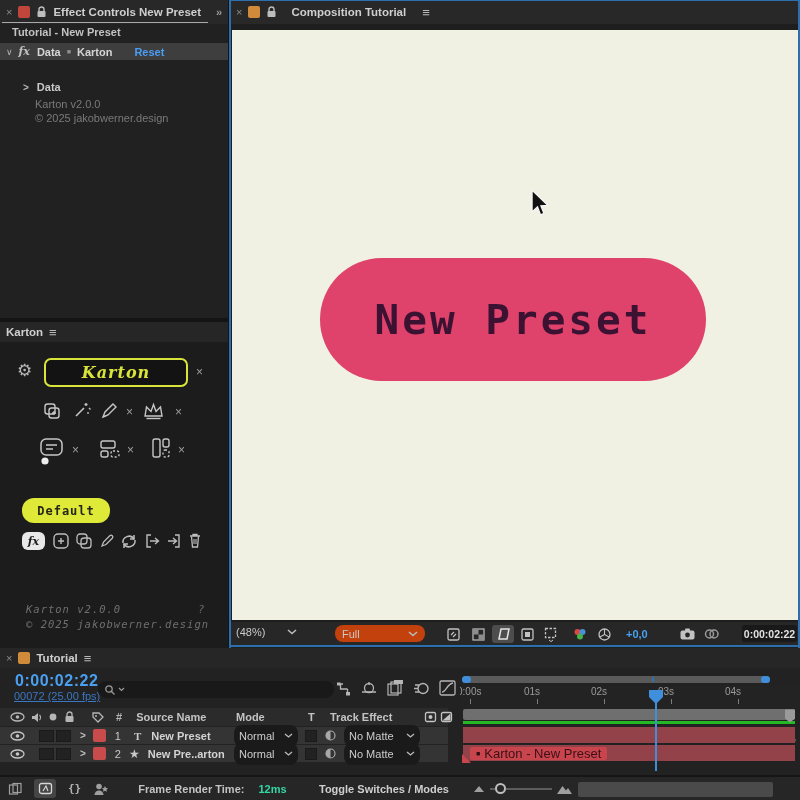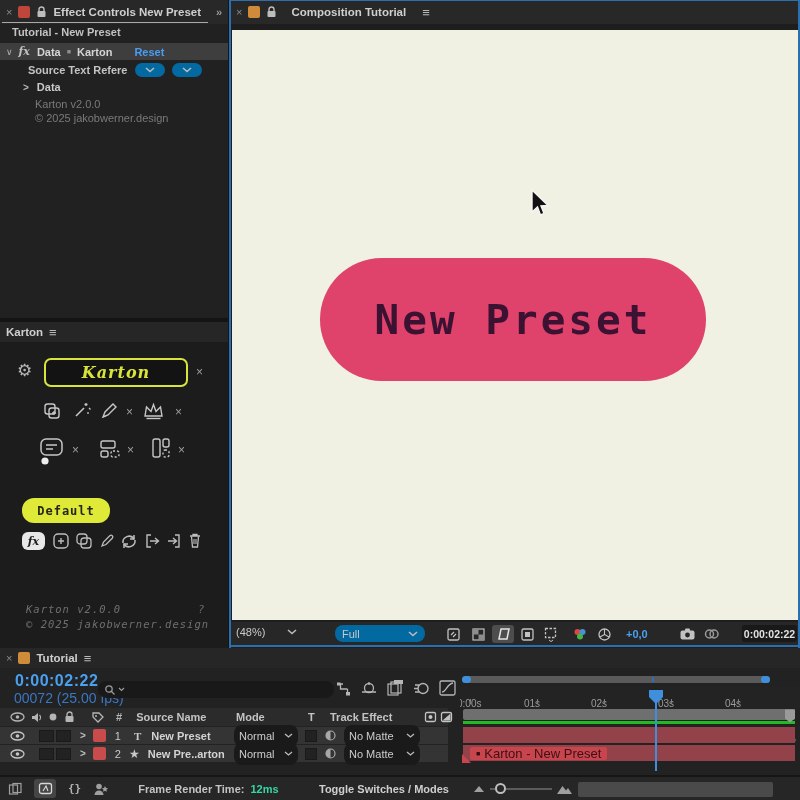--- a/index.html
+++ b/index.html
@@ -13,21 +13,21 @@
   .panel { position:absolute; background:#202020; }
   .tabbar { position:absolute; left:0; top:0; right:0; height:24px; background:#282828;
             display:flex; align-items:center; gap:6px; padding:0 6px; }
   .tabtitle { font-weight:bold; color:#cfcfcf; font-size:11.5px; white-space:nowrap; }
   .tclose { color:#8a8a8a; font-size:11px; line-height:1; }
   .chip { width:12px; height:12px; border-radius:2px; }
   .chip.red { background:#c0463c; }
   .chip.orange { background:#cf8b3a; }
   .menu-glyph { color:#b9b9b9; font-size:13px; }
   .overflow-glyph { color:#9a9a9a; font-weight:bold; }
-  .dd { background:#0369a1; border-radius:8px; color:#c9c9c9;
+  .dd { background:#c2410c; border-radius:8px; color:#c9c9c9;
         display:flex; align-items:center; justify-content:space-between; padding:0 7px; }
   .gray-sm { color:#7a7a7a; }
   .mono { font-family:"DejaVu Sans Mono", monospace; }
   svg.ic { display:block; }
   .xicon { color:#9f9f9f; font-size:12px; line-height:1; }
 
   
   #ec { left:0; top:0; width:228px; height:318px; background:#212121; }
   #ec .underline { position:absolute; left:2px; top:22px; width:206px; height:1px; background:#a9a9a9; }
   #ec .comp-line { position:absolute; left:12px; top:26px; font-weight:bold; color:#c2c2c2; }
@@ -66,33 +66,33 @@
   .tc-box { position:absolute; right:3px; top:3px; width:55px; height:17px; background:#191919;
             border-radius:3px; display:flex; align-items:center; justify-content:center;
             color:#e2e2e2; font-weight:bold; font-size:10.5px; }
   .exposure { color:#4aa0f0; font-weight:bold; }
 
   
   #tl { left:0; top:648px; width:800px; height:152px; background:#222222; }
   #tl .tabbar { height:20px; background:#262626; }
   .tl-timecode { position:absolute; left:15px; top:24px; color:#4aa0f0; font-weight:bold;
                  font-size:16px; letter-spacing:0.5px; }
-  .tl-frameinfo { position:absolute; left:14px; top:42px; color:#3a77c2; font-size:14px; }
+  .tl-frameinfo { position:absolute; left:14px; top:42px; color:#3a77c2; font-size:11px;text-decoration:underline; }
   .searchbox { position:absolute; left:98px; top:33px; width:236px; height:17px;
                background:#191919; border-radius:9px; display:flex; align-items:center;
                gap:2px; padding:0 6px; }
   .tl-header { position:absolute; left:0; top:60px; width:448px; height:18px; background:#2b2b2b;
                display:flex; align-items:center; }
   .tl-row { position:absolute; left:0; width:448px; height:17px; background:#343434;
             display:flex; align-items:center; }
   .mini-dd { background:#1a1a1a; border-radius:8px; height:22px; color:#cccccc;
              display:flex; align-items:center; justify-content:space-between; padding:0 5px; }
   .sw-box { width:15px; height:12px; background:#222222; border:1px solid #1a1a1a; }
   .layer-chip { width:13px; height:13px; background:#c94b4b; border-radius:2px; }
-  .ruler-lbl { position:absolute; top:0; color:#9b9b9b; font-size:10px;margin-top:12px; }
+  .ruler-lbl { position:absolute; top:0; color:#9b9b9b; font-size:10px; }
   .track-bar { position:absolute; left:463px; width:332px; height:16px; background:#93424a; }
   .status-bar { position:absolute; left:0; top:127px; width:800px; height:25px; background:#262626;
                 border-top:2px solid #161616; display:flex; align-items:center; }
   .render-val { color:#35d6a5; font-weight:bold; }
   .tl-scrollbar { position:absolute; left:578px; top:5px; width:195px; height:15px;
                   background:#4a4a4a; border-radius:2px; }
 </style>
 </head>
 <body>
 
@@ -112,33 +112,20 @@
 
   <div class="fxrow">
     <span style="margin-left:6px;color:#b5b5b5;font-size:9px">∨</span>
     <span style="margin-left:6px;color:#c0c0c0;font-family:'DejaVu Serif',serif;font-style:italic;font-weight:bold">fx</span>
     <span style="margin-left:7px;font-weight:bold;color:#d5d5d5">Data</span>
     <span style="margin-left:6px;color:#8f8f8f;font-size:7px">■</span>
     <span style="margin-left:6px;font-weight:bold;color:#d5d5d5">Karton</span>
     <span style="margin-left:22px;color:#4a9df5;font-weight:bold">Reset</span>
   </div>
 
-  <div class="strow">
-    <span style="margin-left:28px;font-weight:bold;color:#c3c3c3">Source Text Refere</span>
-    <div class="dd" style="margin-left:8px;width:30px;height:14px;justify-content:center">
-      <svg class="ic" width="10" height="6" viewBox="0 0 10 6">
-          <path d="M1 1 L5 4.5 L9 1" stroke="#bbb" stroke-width="1.6" fill="none"></path>
-        </svg>
-    </div>
-    <div class="dd" style="margin-left:7px;width:30px;height:14px;justify-content:center">
-      <svg class="ic" width="10" height="6" viewBox="0 0 10 6">
-          <path d="M1 1 L5 4.5 L9 1" stroke="#bbb" stroke-width="1.6" fill="none"></path>
-        </svg>
-    </div>
-  </div>
 
   <div class="abs" style="left:23px;top:81px;display:flex;gap:8px;align-items:center">
     <span style="color:#b5b5b5;font-size:10px;font-weight:bold">&gt;</span>
     <span style="font-weight:bold;color:#cacaca">Data</span>
   </div>
   <div class="abs gray-sm" style="left:35px;top:98px">Karton v2.0.0</div>
   <div class="abs gray-sm" style="left:35px;top:112px">© 2025 jakobwerner.design</div>
 </div>
 
 <div class="panel" id="karton">
@@ -532,21 +519,21 @@
           <path d="M5 9 L8 4 L10 9" fill="none" stroke="#d8d8d8" stroke-width="1.2"></path>
         </svg>
     </div>
     <span class="mono" style="margin-left:12px;color:#b3b3b3;font-weight:bold">{}</span>
     <svg class="ic" style="margin-left:12px" width="17" height="14" viewBox="0 0 17 14">
       <circle cx="6" cy="4.5" r="2.8" fill="#9f9f9f"></circle>
         <path d="M1.5 13 a4.5 4.5 0 0 1 9 0 Z" fill="#9f9f9f"></path>
         <path d="M12 4 l1 2 2 .3 -1.5 1.4 .4 2 -1.9 -1 -1.9 1 .4 -2 -1.5 -1.4 2 -.3 Z" fill="#9f9f9f"></path>
     </svg>
     <span style="margin-left:28px;color:#c3c3c3;font-weight:bold">Frame Render Time:</span>
-    <span class="render-val" style="margin-left:6px">12ms</span>
+    <span class="render-val" style="margin-left:14px">12ms</span>
     <span style="position:absolute;left:319px;color:#cfcfcf;font-weight:bold">Toggle Switches / Modes</span>
     <svg class="ic" style="position:absolute;left:473px" width="12" height="9" viewBox="0 0 12 9">
       <path d="M1 8 L6 2 L11 8 Z" fill="#9f9f9f"></path>
     </svg>
     <div style="position:absolute;left:490px;top:11px;width:62px;height:2px;background:#5c5c5c"></div>
     <div style="position:absolute;left:495px;top:6px;width:11px;height:11px;border:2px solid #bdbdbd;border-radius:50%;background:#262626"></div>
     <svg class="ic" style="position:absolute;left:556px" width="17" height="12" viewBox="0 0 17 12">
       <path d="M1 11 L6.5 3 L10 7.5 L12 5 L16 11 Z" fill="#9f9f9f"></path>
     </svg>
     <div class="tl-scrollbar"></div>

